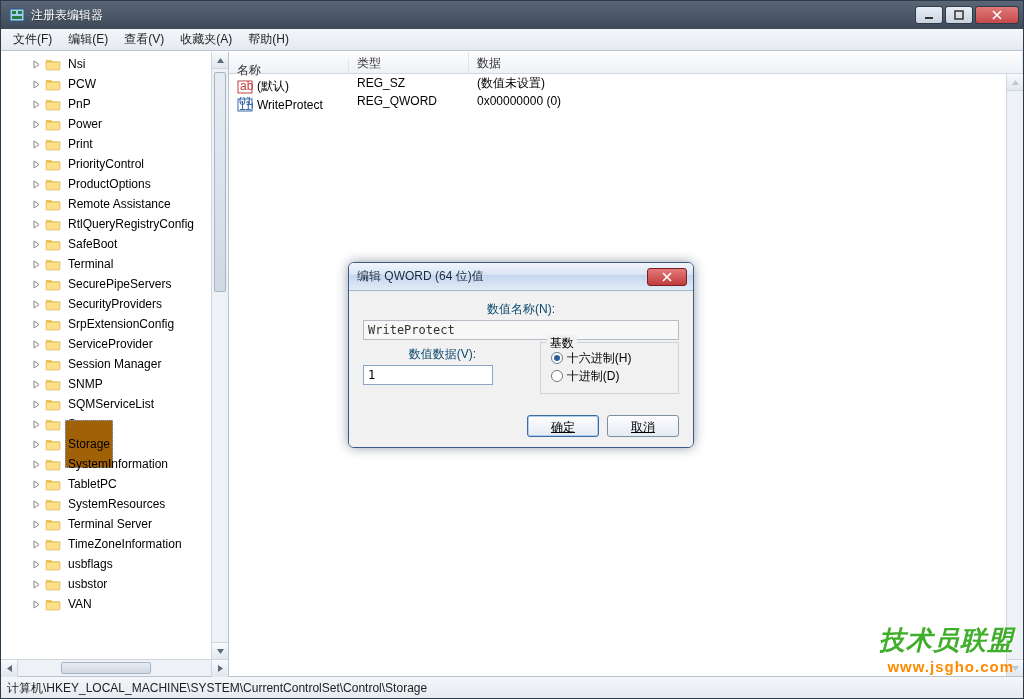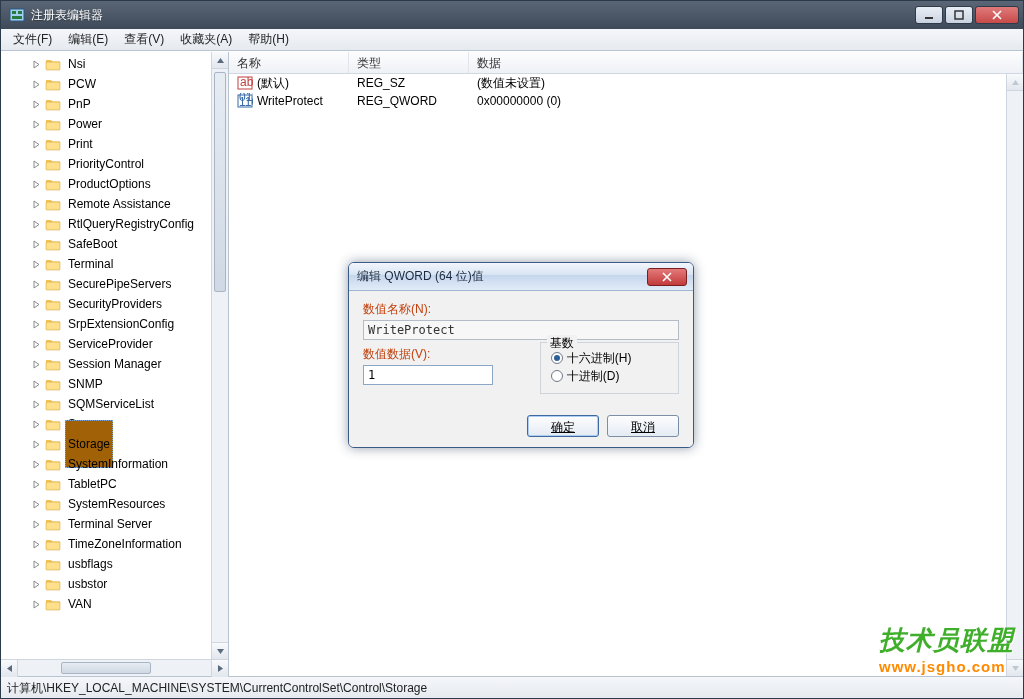--- a/index.html
+++ b/index.html
@@ -37,55 +37,55 @@
 
 .tree-hscroll { height:17px; background:#eef1f5; border-top:1px solid #cfd6df; position:relative; }
 .tree-hscroll .hbtn { width:17px; height:17px; background:linear-gradient(#f8fafc,#e2e7ee); border-right:1px solid #cfd6df; position:absolute; top:0; display:flex;align-items:center;justify-content:center;}
 .tree-hscroll .hbtn.right { right:0; border-left:1px solid #cfd6df; border-right:none;}
 .tree-hscroll .thumb { position:absolute; top:2px; bottom:2px; left:60px; width:90px; background:linear-gradient(#e7ecf3,#cfd8e4); border:1px solid #a9b5c5; border-radius:2px; }
 
 
 .list-pane { flex: 1; display: flex; flex-direction: column; background:#fff; }
 .list-header { height: 22px; display: flex; background: linear-gradient(#fdfdfe, #eef1f6); border-bottom: 1px solid #d0d7e0; }
 .list-header .col { padding: 3px 8px; border-right: 1px solid #e0e5ec; color:#333; }
-.col-name { width: 120px; }
+.col-name { width: 120px; margin-top: 7px; }
 .col-type { width: 120px; }
 .col-data { flex: 1; }
 .list-body { flex:1; overflow:hidden; position:relative; }
 .list-row { display:flex; height:18px; align-items:center; }
 .list-row .cell { padding: 0 8px; display:flex; align-items:center; gap:4px; }
 .val-icon { width:16px; height:16px; flex:none; }
 .list-vscroll { position:absolute; right:0; top:0; bottom:0; width:17px; background:#eef1f5; border-left:1px solid #cfd6df; }
 .list-vscroll .vbtn { height:17px; background:linear-gradient(#f8fafc,#e2e7ee); border-bottom:1px solid #cfd6df; display:flex;align-items:center;justify-content:center;}
 .list-vscroll .vbtn.bottom { position:absolute; bottom:0; left:0; right:0; border-top:1px solid #cfd6df; border-bottom:none; }
 
 .statusbar { height: 22px; background: linear-gradient(#f4f6fa, #e6eaf0); border-top: 1px solid #b9c4d1; padding: 3px 6px; color:#222; }
 
 
 .dialog-shadow { position: absolute; left: 348px; top: 262px; width: 346px; height: 186px; border: 1px solid #3a5b86; border-radius: 6px; box-shadow: 0 0 12px rgba(20,40,70,.45); background: #fff; overflow:hidden; }
 .dialog-title { height: 28px; background: linear-gradient(#f2f6fc, #d8e4f3 45%, #c5d6ec 46%, #e2ecf8); display:flex; align-items:center; padding:0 6px; border-bottom:1px solid #9fb6d3; }
 .dialog-title .dtitle { flex:1; color:#1a2a40; padding-left:2px; }
 .dialog-title .dclose { width:40px; height:18px; background:linear-gradient(#e47a7a,#c23b3b); border:1px solid #7a1f1f; border-radius:3px; display:flex; align-items:center; justify-content:center; }
 .dialog-body { padding: 10px 14px 8px; background:#f1f1f1; height: calc(100% - 28px); position:relative; }
-.dlabel { color:#c2410c; margin-bottom:2px; }
+.dlabel { color:#0c4a6e; margin-bottom:2px;text-align:center; }
 .dinput-ro { width: 316px; height:20px; border:1px solid #b4bcc6; background:#f7f7f7; padding:2px 4px; font-family: SimSun, monospace; color:#333; margin-bottom:6px; }
 .drow { display:flex; gap:18px; }
 .dcol-left { width: 160px; }
 .dinput { width: 130px; height:20px; border:1px solid #8ca6c6; background:#fff; padding:2px 4px; font-family: SimSun, monospace; }
 .fieldset { border:1px solid #cdd4dc; padding: 6px 10px 8px; position:relative; margin-top:-4px; width: 140px; }
 .fieldset .legend { position:absolute; top:-8px; left:6px; background:#f1f1f1; padding:0 3px; }
 .radio-row { display:flex; align-items:center; gap:4px; height:18px; }
 .radio { width:12px; height:12px; border:1px solid #6c7a8a; border-radius:50%; display:inline-flex; align-items:center; justify-content:center; background:#fff; }
 .radio.checked::after { content:""; width:6px; height:6px; background:#2b5f97; border-radius:50%; }
 .dialog-btns { position:absolute; right:14px; bottom:10px; display:flex; gap:8px; }
 .dbtn { width:72px; height:22px; border:1px solid #7b8ea5; border-radius:3px; background:linear-gradient(#fdfdfe,#e5ebf3); text-align:center; padding-top:3px; cursor:default;text-decoration:underline; }
 .dbtn.primary { border-color:#3f6aa0; box-shadow: 0 0 0 1px #aecdf2 inset; }
 
 
-.watermark { position:absolute; right:10px; bottom:24px; pointer-events:none;margin-top:17px; }
+.watermark { position:absolute; right:10px; bottom:24px; text-align:right; pointer-events:none;margin-top:17px; }
 .watermark .line1 { font-size:26px; font-weight:900; color:#3fae2a; letter-spacing:1px; font-style:italic; text-shadow:1px 1px 0 #fff; }
 .watermark .line2 { font-size:15px; font-weight:700; color:#ff8a00; letter-spacing:1px; }
 
 
 .folder-svg .tab{fill:#f3c558}.folder-svg .body{fill:#ffe08a;stroke:#c89a2f;stroke-width:.5}
 </style>
 </head>
 <body>
 
 <div class="window">

